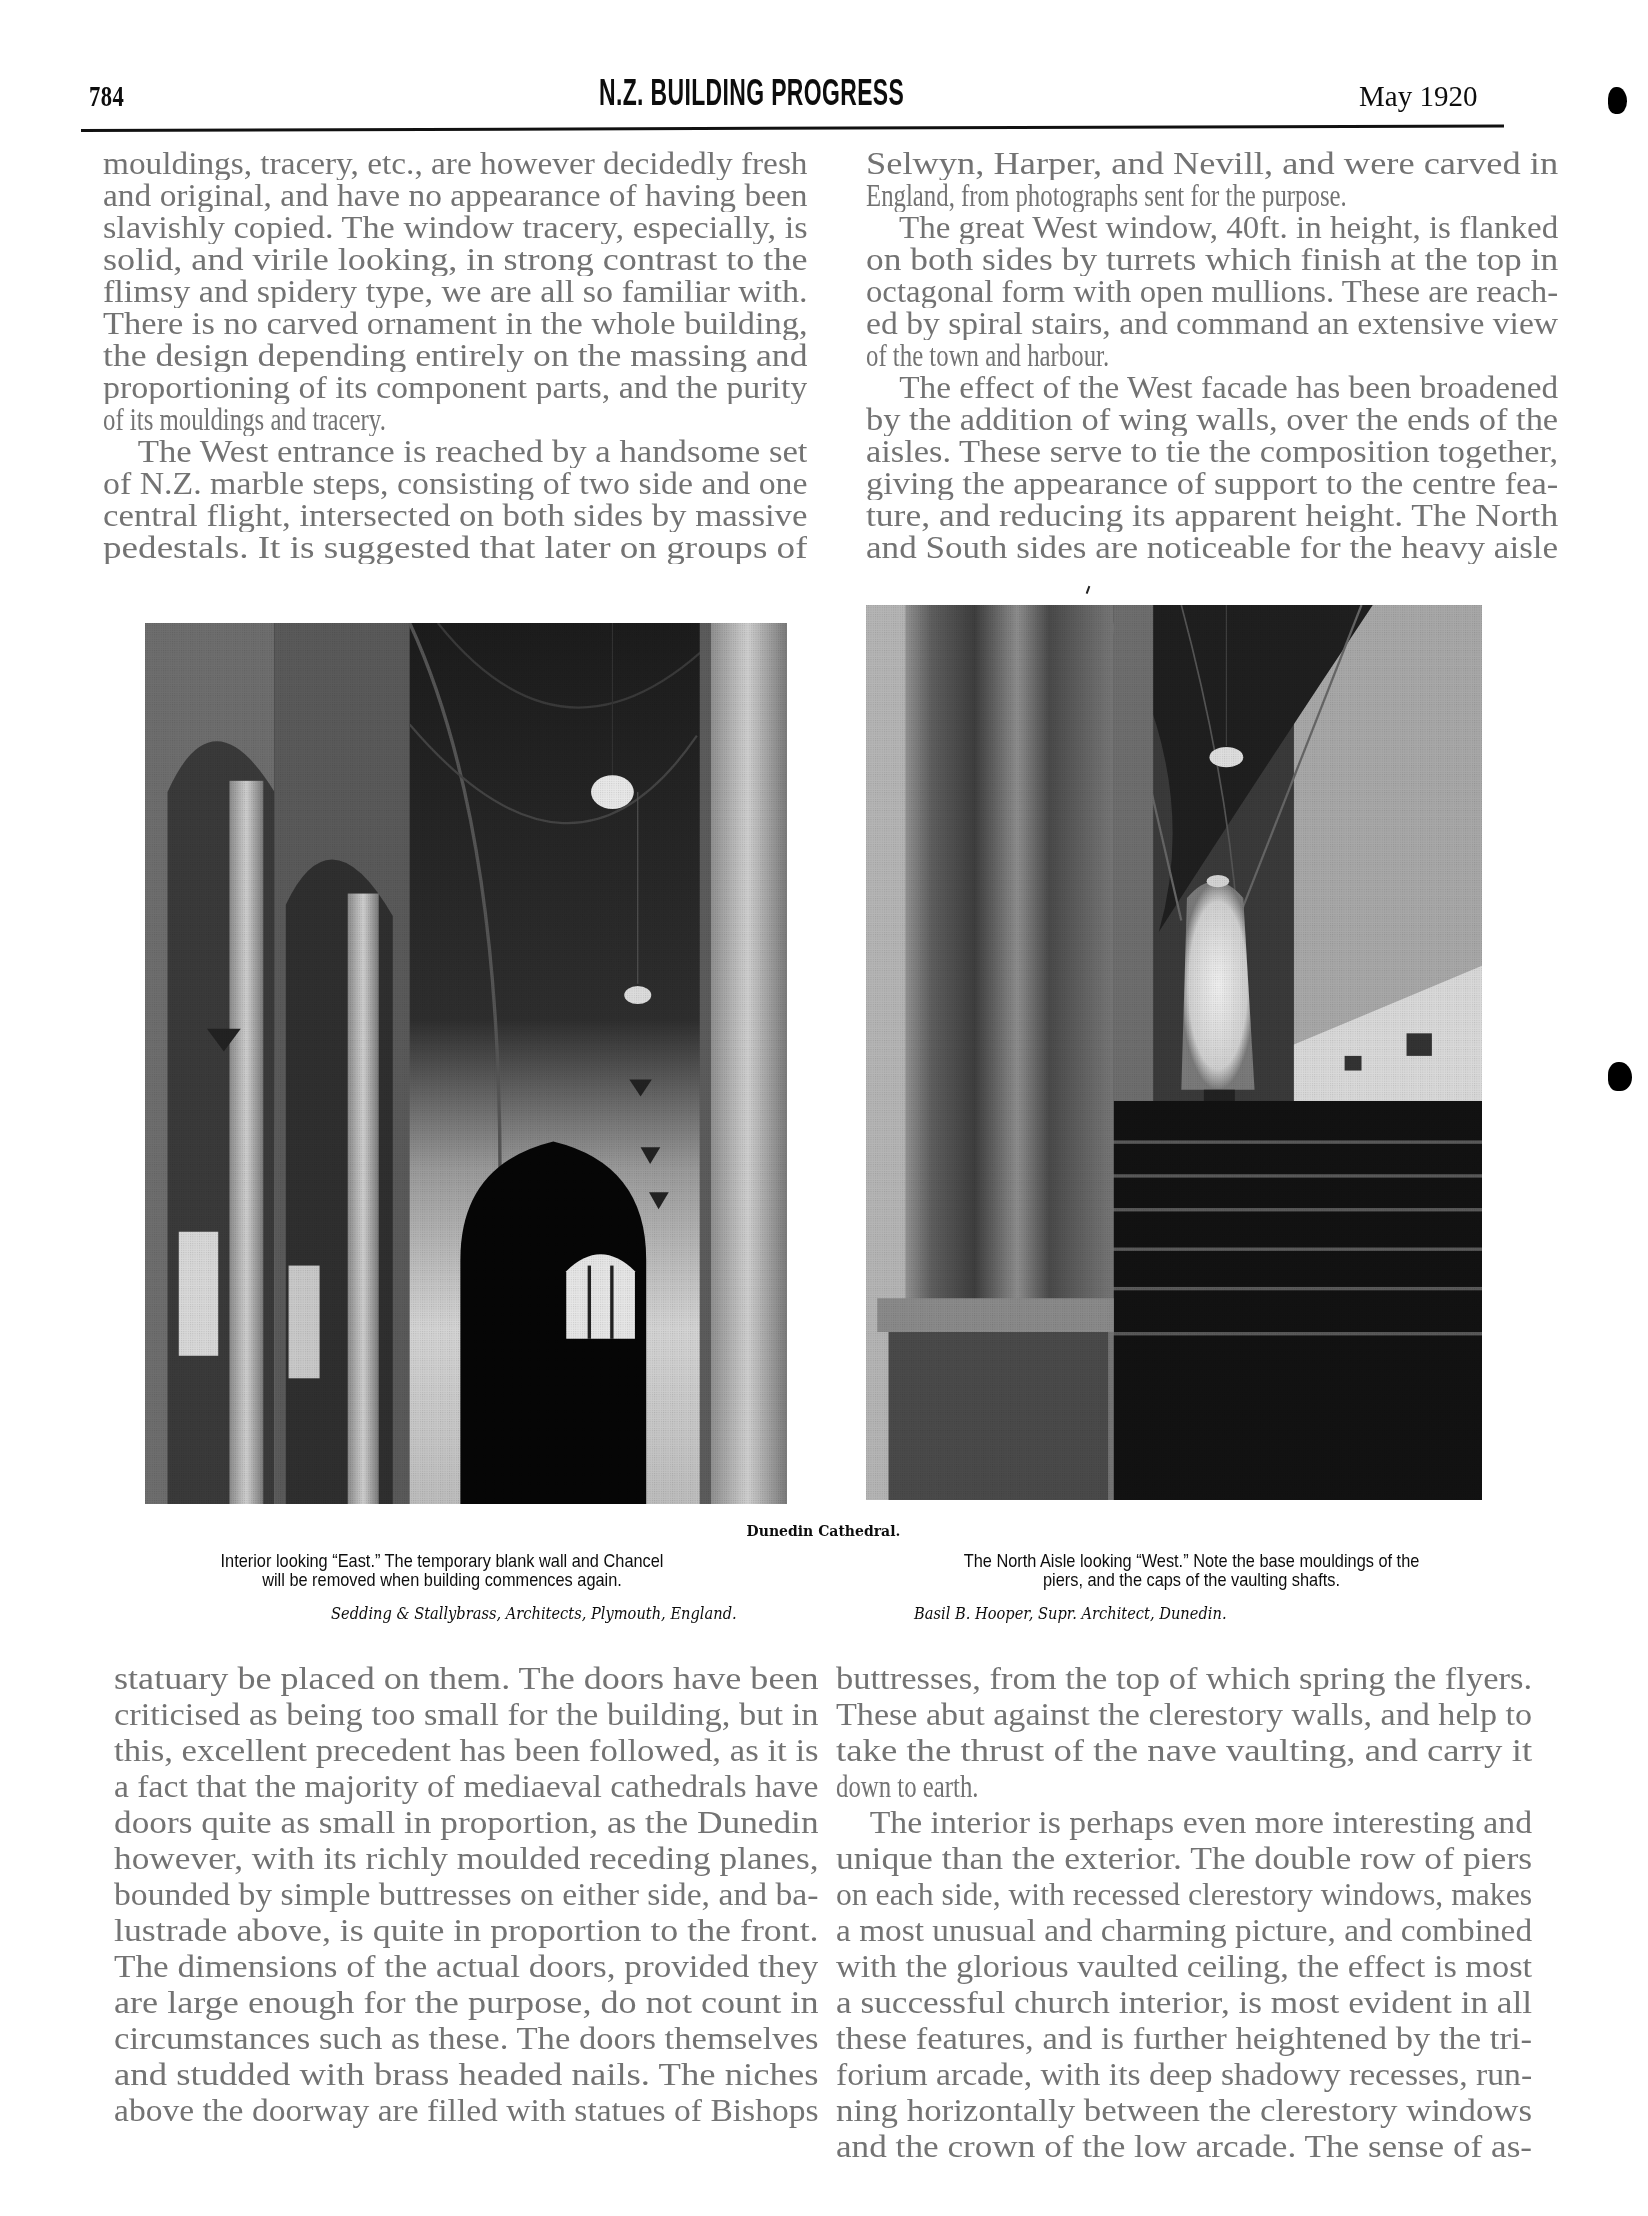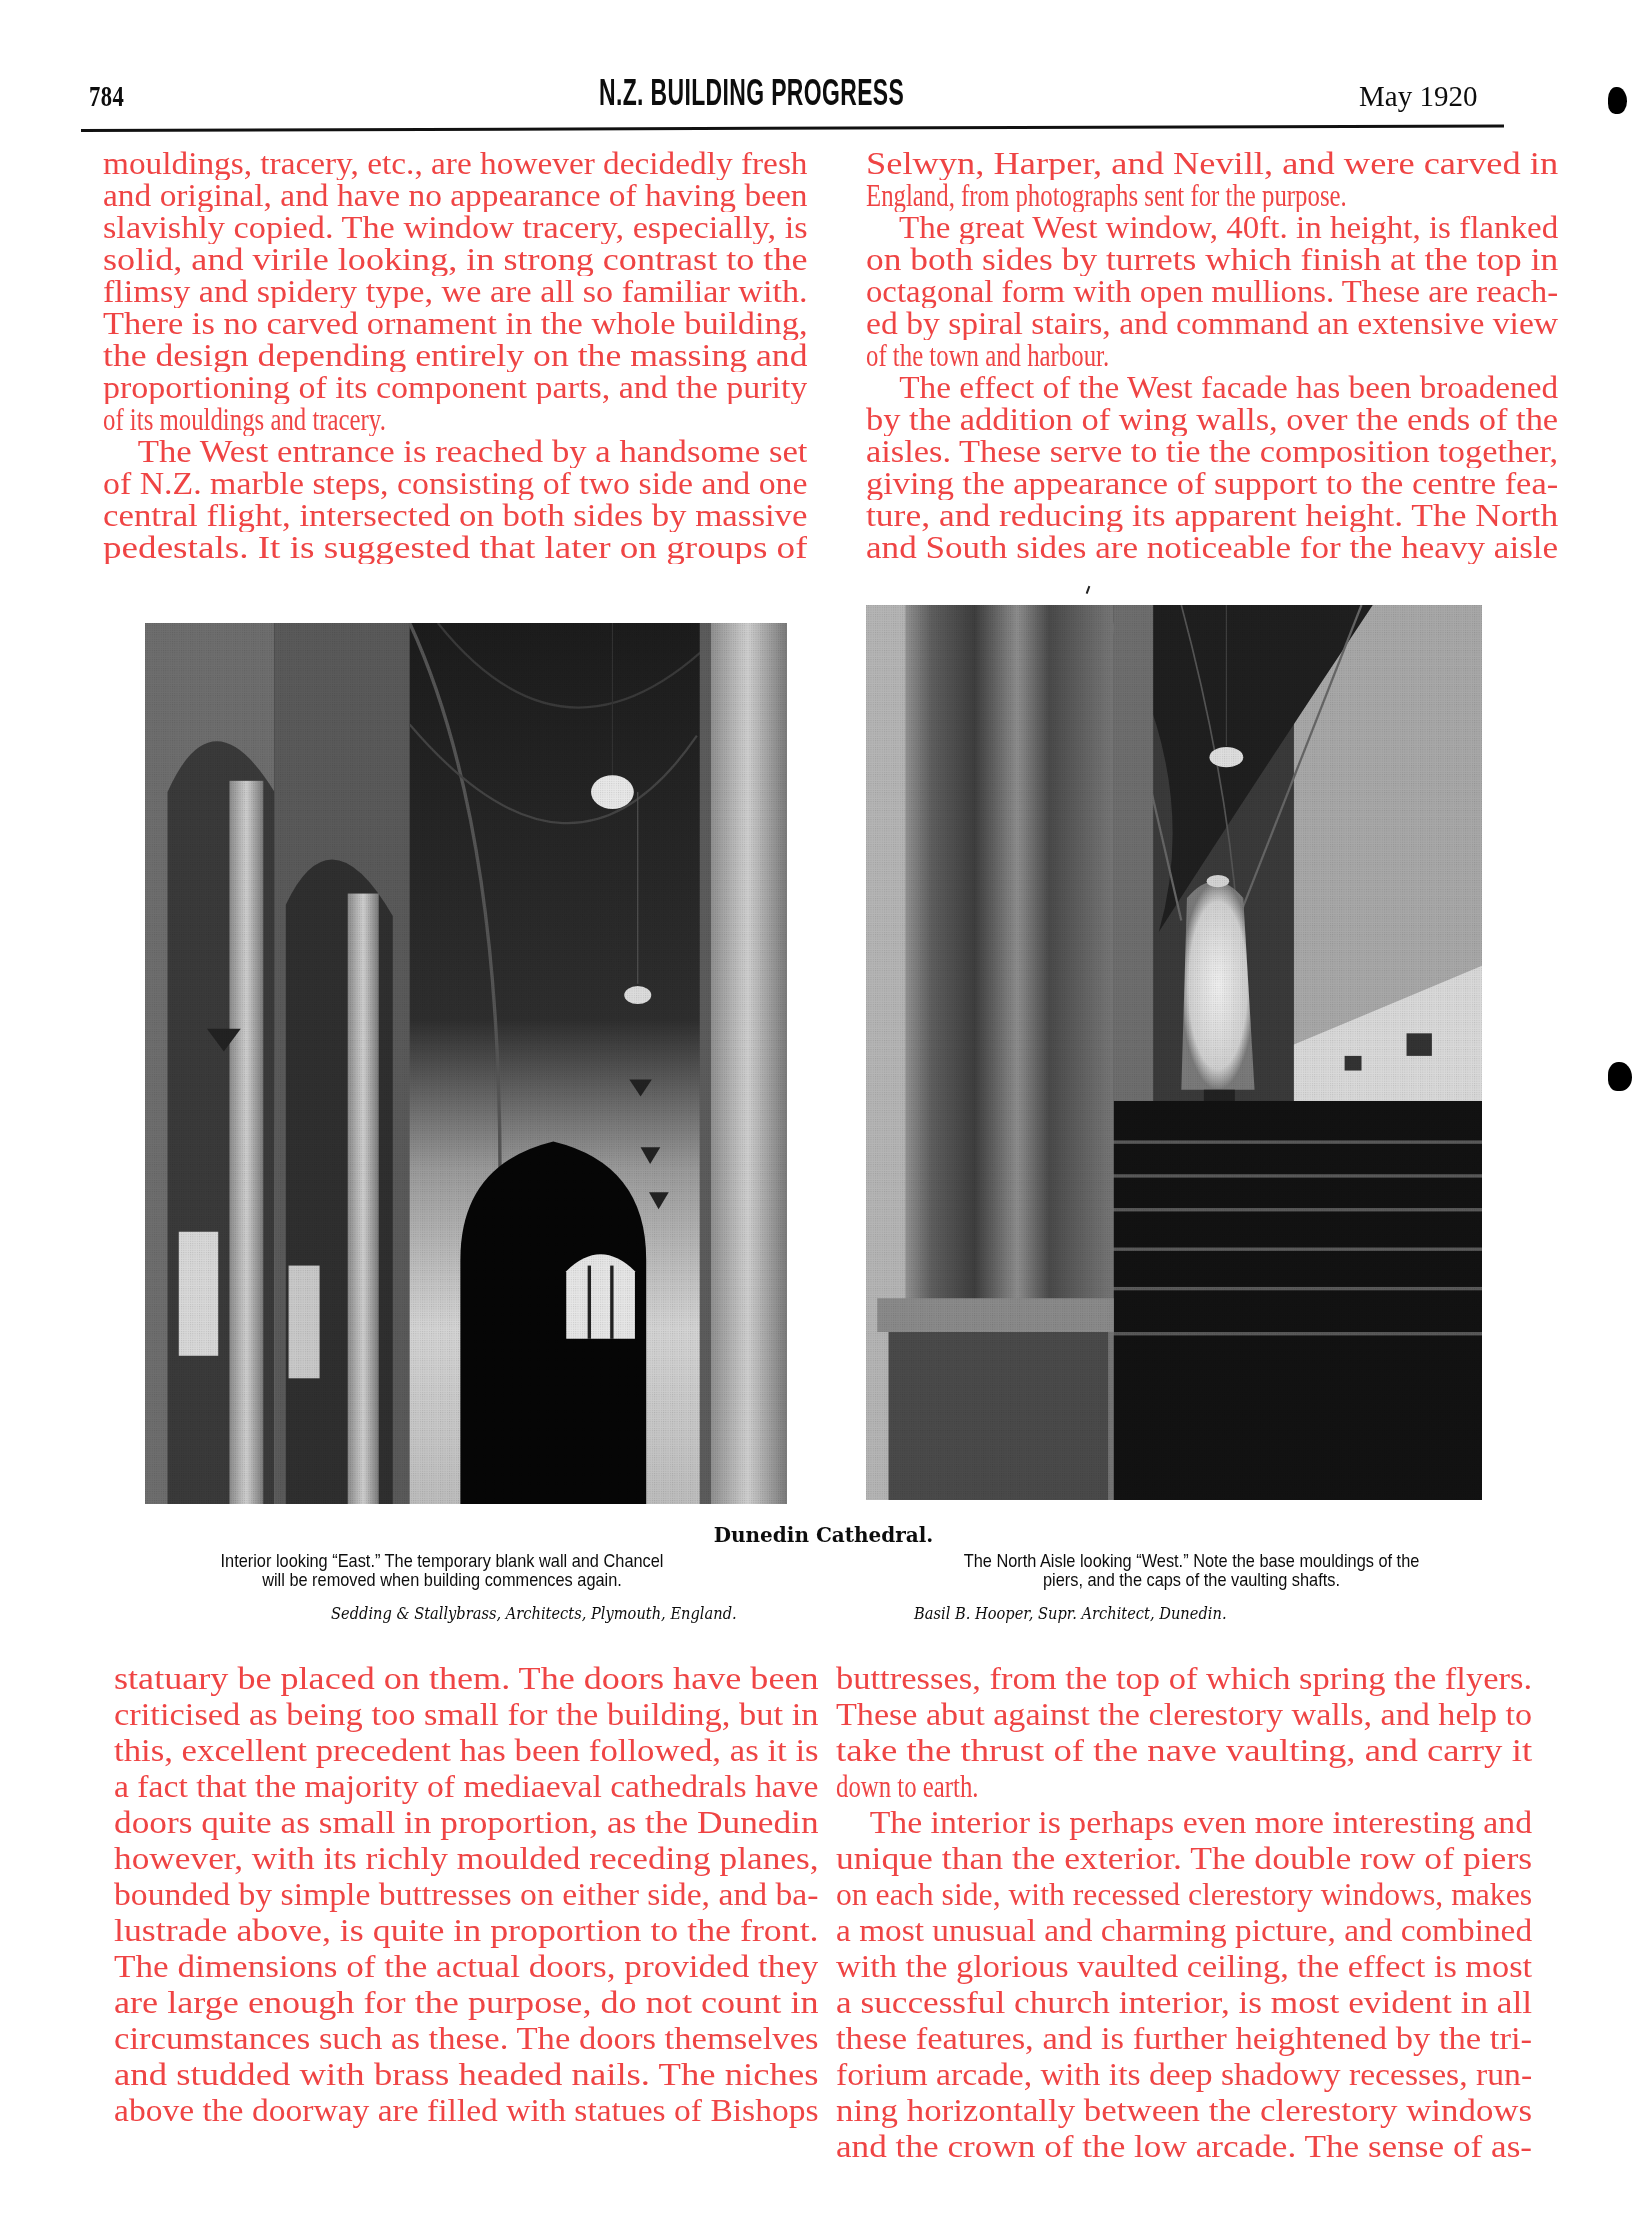--- a/index.html
+++ b/index.html
@@ -5,40 +5,40 @@
   html, body { margin: 0; padding: 0; background: #ffffff; }
   body { width: 1648px; height: 2216px; position: relative; overflow: hidden; color: #0d0d0d; }
 
   
   #page-number { position: absolute; left: 89px; top: 80px; font-family: "Liberation Serif", serif; font-size: 29px; font-weight: bold; transform: scaleX(0.78); transform-origin: left top; letter-spacing: 0.6px; }
   #masthead { position: absolute; left: 599px; top: 72px; font-family: "Liberation Sans", sans-serif; font-weight: bold; font-size: 37px; letter-spacing: 0.6px; transform: scaleX(0.62); transform-origin: left top; white-space: nowrap; }
   #issue-date { position: absolute; left: 1359px; top: 80px; font-family: "Liberation Serif", serif; font-size: 29px; white-space: nowrap; }
   #header-rule { position: absolute; left: 81px; top: 129px; width: 1423px; height: 2.8px; background: #111; transform: rotate(-0.18deg); transform-origin: left center; }
 
   
-  .col { position: absolute; font-family: "Liberation Serif", serif; text-align: justify; text-align-last: justify; color: #ef4444; }
+  .col { position: absolute; font-family: "Liberation Serif", serif; text-align: justify; text-align-last: justify; color: #737373; }
   .col p { margin: 0; white-space: nowrap; overflow: hidden; }
   .col p span { display: inline-block; transform-origin: left top; }
   .col-top { font-size: 31px; line-height: 32px; }
   .col-bottom { font-size: 31px; line-height: 36px; }
   .col .last { text-align-last: left; }
 
   #col-top-left   { left: 103px;  top: 148px; width: 704px; }
   #col-top-right  { left: 826px; top: 148px; width: 692px; margin-left: 40px; }
   #col-bot-left   { left: 114px;  top: 1661px; width: 704px; }
   #col-bot-right  { left: 836px; top: 1661px; width: 696px; }
 
   
   .photo { position: absolute; overflow: hidden; background: #2a2a2a; }
   #photo-east  { left: 145px;  top: 623px; width: 642px; height: 881px; }
   #photo-north { left: 866px; top: 605px; width: 616px; height: 895px; }
   .photo svg { width: 100%; height: 100%; display: block; }
 
   
-  #figure-title { position: absolute; left: 563px; top: 1523px; width: 521px; text-align: center; font-family: "DejaVu Serif", serif; font-weight: bold; font-size: 20px; }
+  #figure-title { position: absolute; left: 563px; top: 1523px; width: 521px; text-align: center; font-family: "DejaVu Serif", serif; font-weight: bold; font-size: 14px; }
   .caption { position: absolute; font-family: "Liberation Sans", sans-serif; font-size: 19px; line-height: 18.6px; text-align: center; transform: scaleX(0.86); transform-origin: center top; }
   #caption-east  { left: 90px;  top: 1552px; width: 704px; }
   #caption-north { left: 817px; top: 1552px; width: 749px; }
   .credit { position: absolute; font-family: "DejaVu Serif", serif; font-style: italic; font-size: 17px; white-space: nowrap; transform: scaleX(0.86); transform-origin: left top; }
   #credit-east  { left: 331px;  top: 1603px; }
   #credit-north { left: 914px; top: 1603px; }
 
   
   .hole { position: absolute; background: #000; border-radius: 45% 55% 50% 40%; }
   #binding-hole-top { left: 1608px; top: 87px; width: 19px; height: 27px; }

